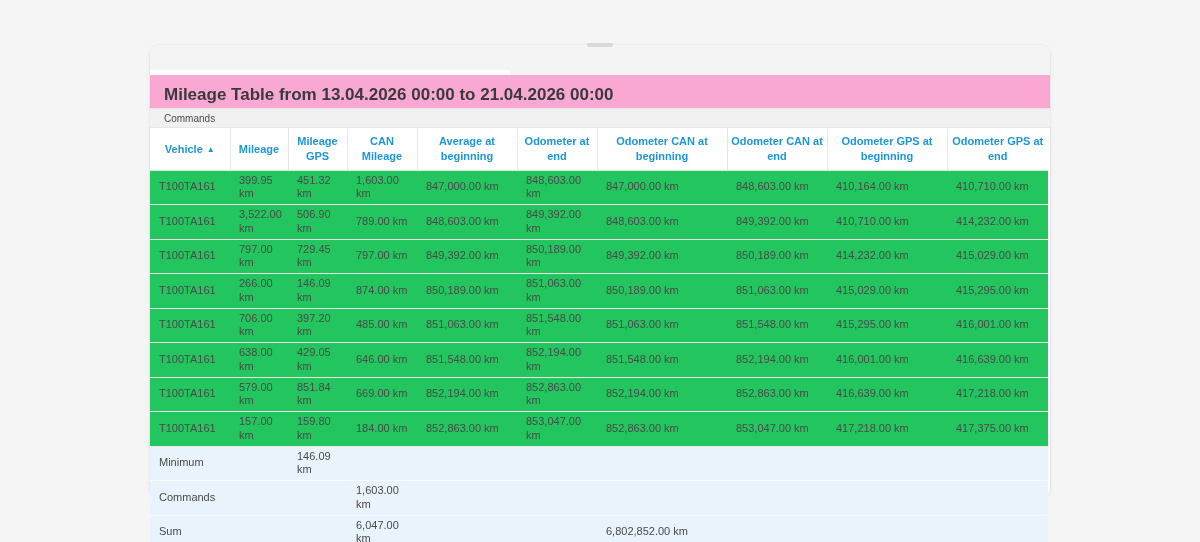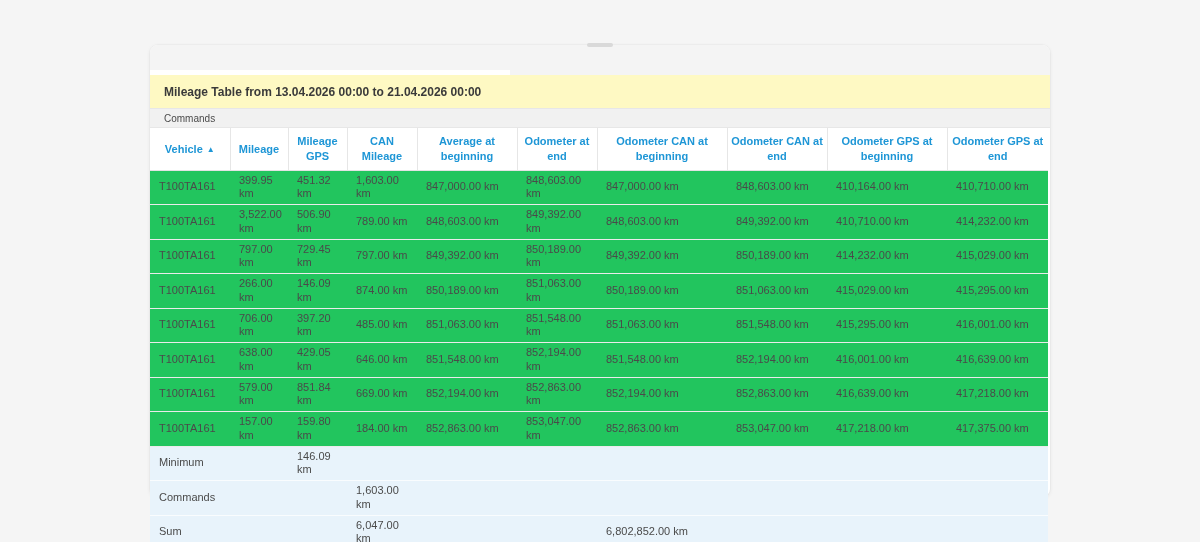--- a/index.html
+++ b/index.html
@@ -29,21 +29,21 @@
     display:flex; align-items:center; justify-content:center;
     border-bottom:3px solid #1e96d6; cursor:pointer;margin-top:25px;
   }
   .tab-label { font-size:12px; font-weight:bold; color:#3c3c3c; }
   .tab-close {
     position:absolute; right:12px; top:50%; transform:translateY(-50%);
     font-size:14px; color:#5a6672; line-height:1; cursor:pointer;
   }
   .report-title {
     height:33px; padding:10px 14px 0 14px;
-    font-size:12px; font-weight:bold; color:#3a3a3a; background:#fef9c3;
+    font-size:17px; font-weight:bold; color:#3a3a3a; background:#f9a8d4;
   }
   .commands-bar {
     height:20px; background:#f1f1f1;
     border-top:1px solid #e7e7e7; border-bottom:1px solid #e7e7e7;
     padding:0 14px; display:flex; align-items:center;
     font-size:10px; color:#4a4a4a; cursor:pointer;
   }
   table {
     border-collapse:collapse; table-layout:fixed; width:898px;
     font-size:11px;

